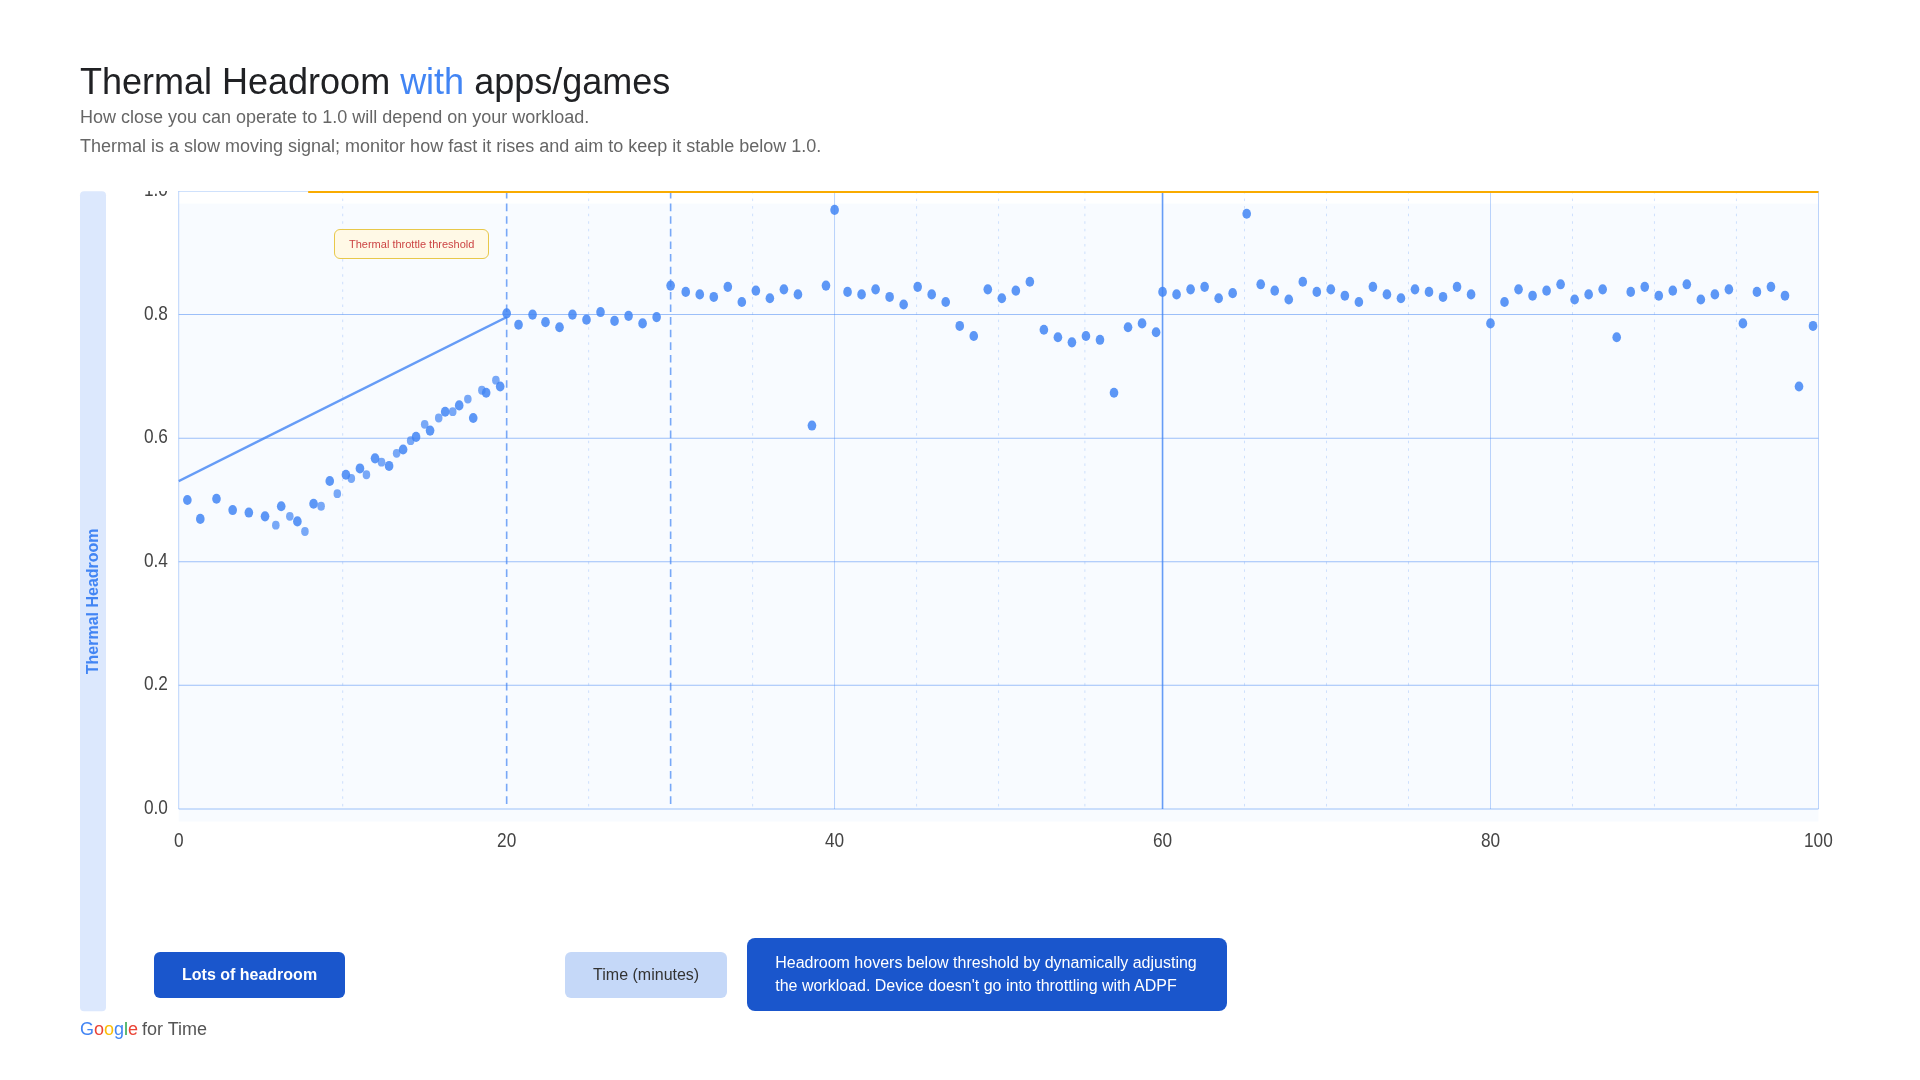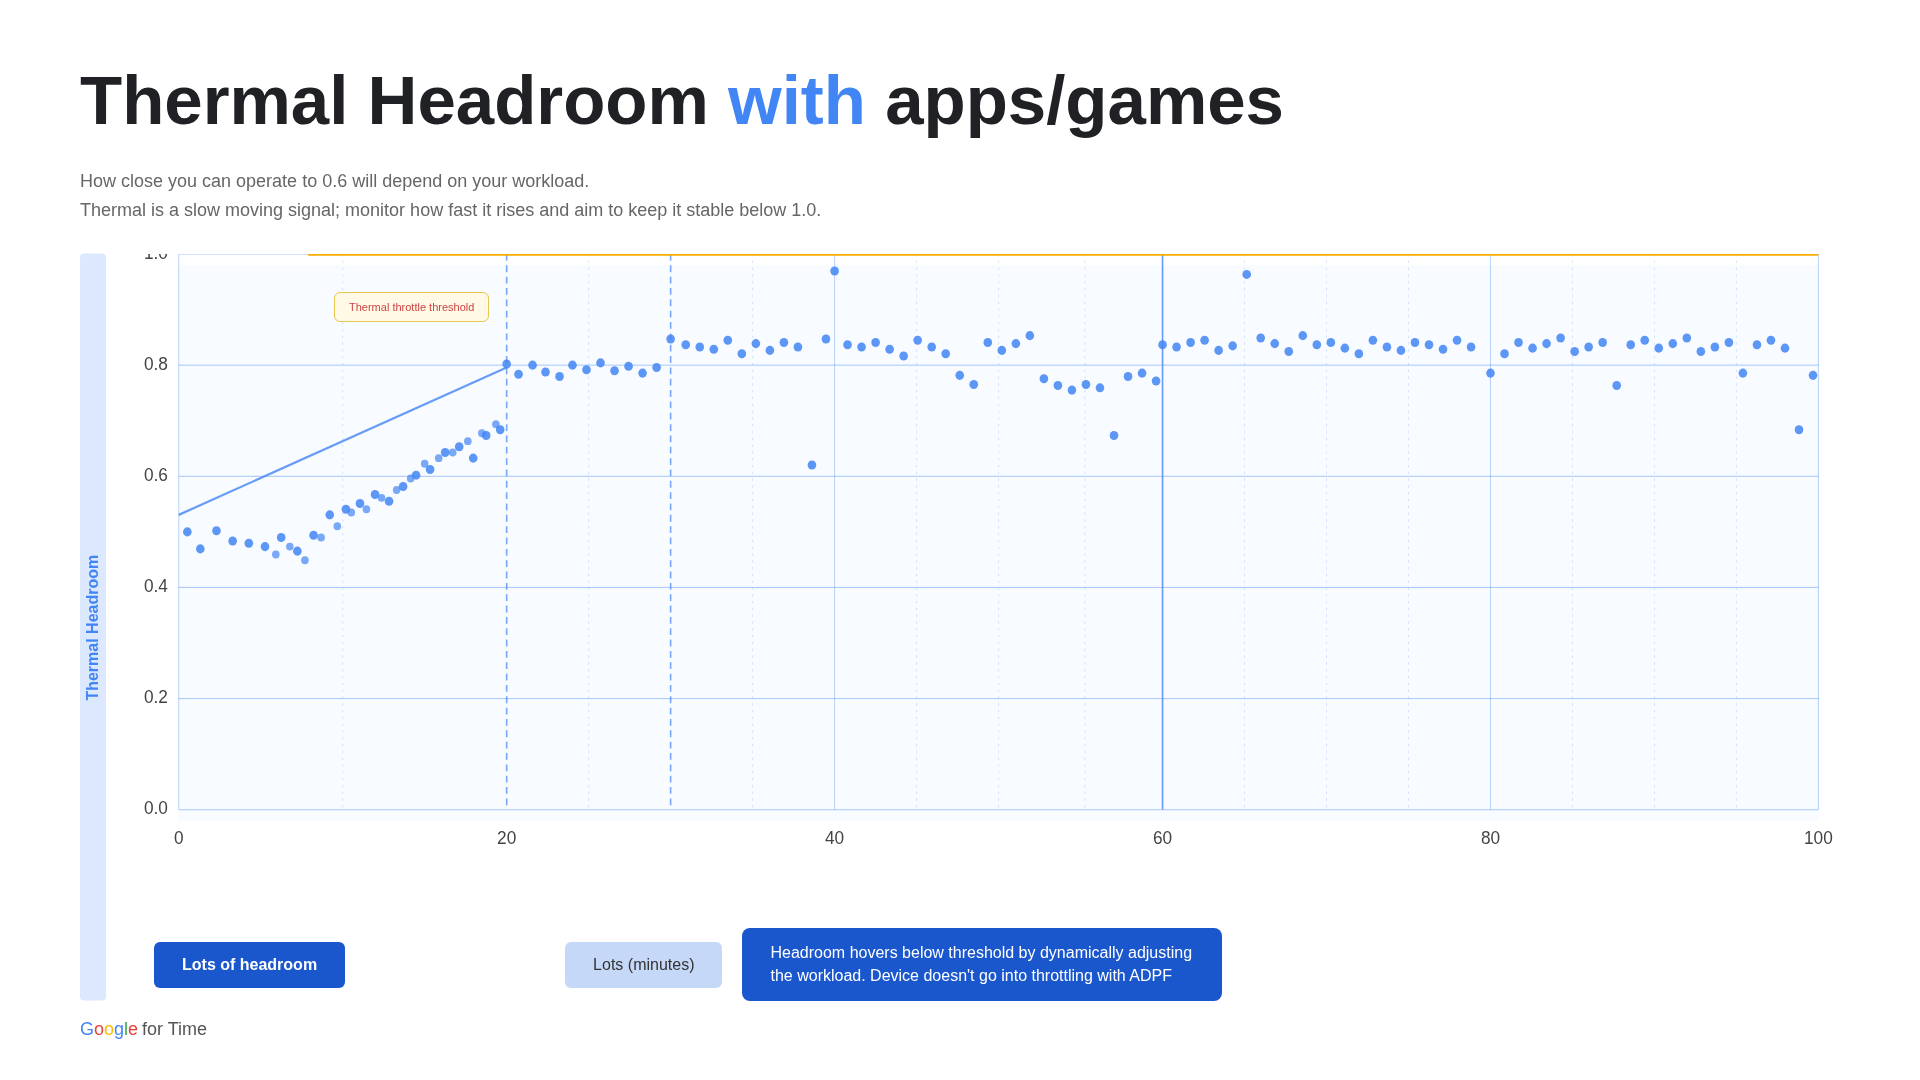--- a/index.html
+++ b/index.html
@@ -11,25 +11,24 @@
       overflow: hidden;
       position: relative;
     }
     .page {
       padding: 60px 80px 40px 80px;
       height: 100%;
       display: flex;
       flex-direction: column;
     }
     .title {
-      font-size: 69px;
-      font-weight: 700;
+      font-size: 36px;
+      font-weight: 400;
       color: #202124;
       line-height: 1.2;
-      margin-bottom: 24px;
     }
     .title .highlight {
       color: #4285F4;
     }
     .subtitle {
       font-size: 18px;
       color: #666;
       line-height: 1.6;
       margin-bottom: 30px;
     }
@@ -99,21 +98,21 @@
       font-weight: 400;
       padding: 14px 28px;
       border-radius: 8px;
       max-width: 480px;
       line-height: 1.4;
     }
     .google-logo {
       display: flex;
       align-items: center;
       gap: 4px;
-      margin-top: 18px;
+      margin-top: 8px;
       font-size: 18px;
       color: #555;
     }
     .google-text span { font-weight: 400; }
     .g-blue { color: #4285F4; }
     .g-red { color: #EA4335; }
     .g-yellow { color: #FBBC05; }
     .g-green { color: #34A853; }
     .tooltip-box {
       position: absolute;
@@ -128,21 +127,21 @@
     }
   </style>
 </head>
 <body>
 
 <div class="page">
   <div class="title">
     <span>Thermal Headroom </span><span class="highlight">with</span><span> apps/games</span><br>
   </div>
   <div class="subtitle">
-    <div>How close you can operate to 0.6 will depend on your workload.</div>
+    <div>How close you can operate to 1.0 will depend on your workload.</div>
     <div>Thermal is a slow moving signal; monitor how fast it rises and aim to keep it stable below 1.0.</div>
   </div>
 
   <div class="chart-area">
     <div class="y-axis-label">Thermal Headroom</div>
     <div class="chart-container">
       <div class="chart-inner">
         <svg class="chart-svg" viewBox="0 0 1600 580" preserveAspectRatio="none">
           <defs>
             <pattern id="grid" width="26.67" height="96.67" patternUnits="userSpaceOnUse">
@@ -337,21 +336,21 @@
 
         </svg>
 
         <div class="tooltip-box" style="left: 220px; top: 38px;">
           <span>Thermal throttle threshold</span>
         </div>
       </div>
 
       <div class="annotations-row">
         <div class="annotation-lots">Lots of headroom</div>
-        <div class="annotation-time">Lots (minutes)</div>
+        <div class="annotation-time">Time (minutes)</div>
         <div class="annotation-headroom">Headroom hovers below threshold by dynamically adjusting the workload. Device doesn't go into throttling with ADPF</div>
       </div>
     </div>
   </div>
 
   <div class="google-logo">
     <span class="google-text">
       <span class="g-blue">G</span><span class="g-red">o</span><span class="g-yellow">o</span><span class="g-blue">g</span><span class="g-green">l</span><span class="g-red">e</span>
     </span>
     <span> for Time</span>

